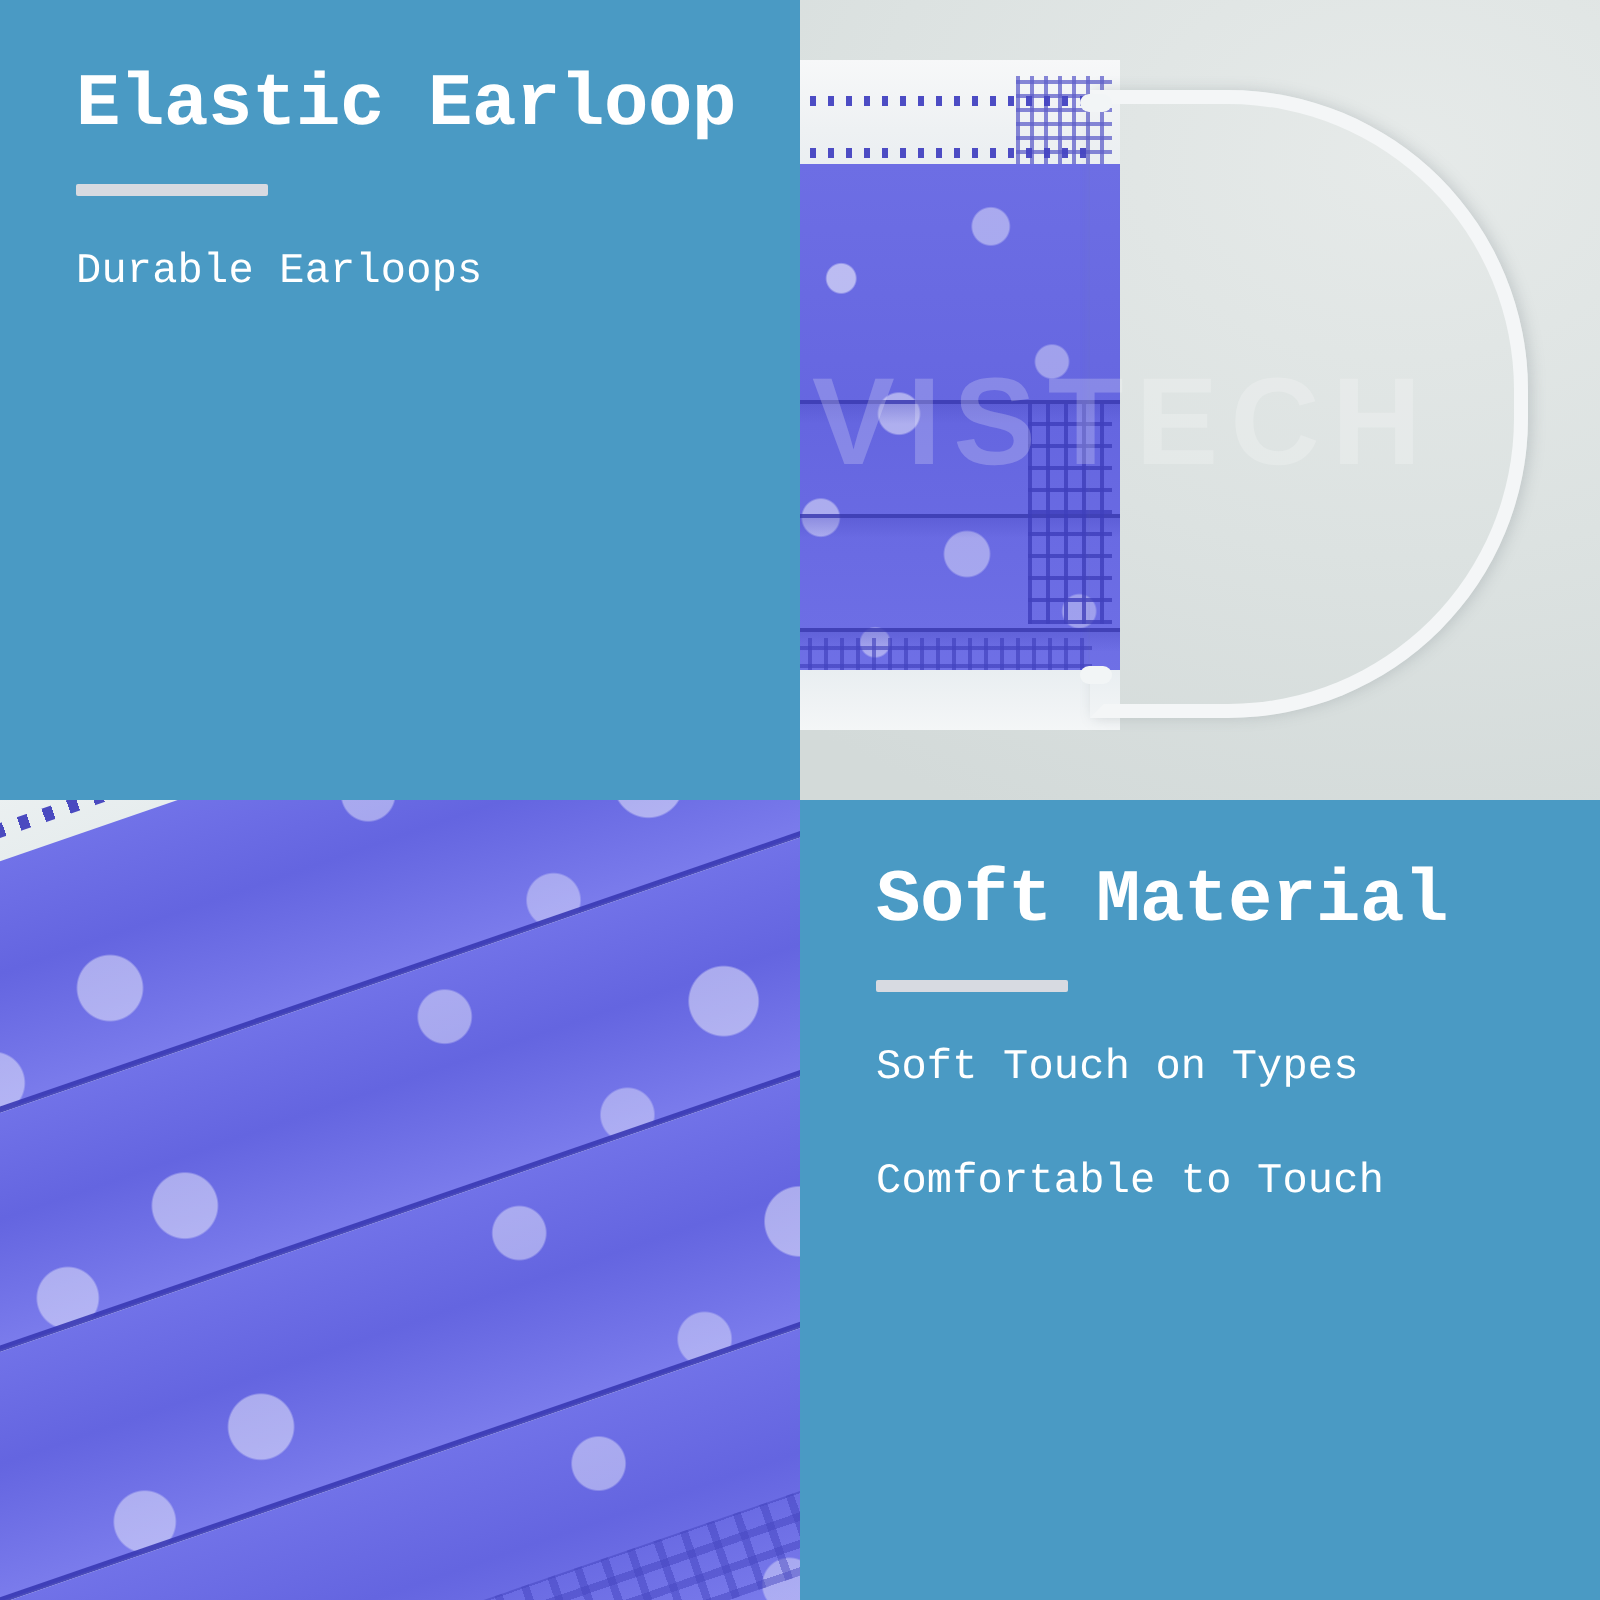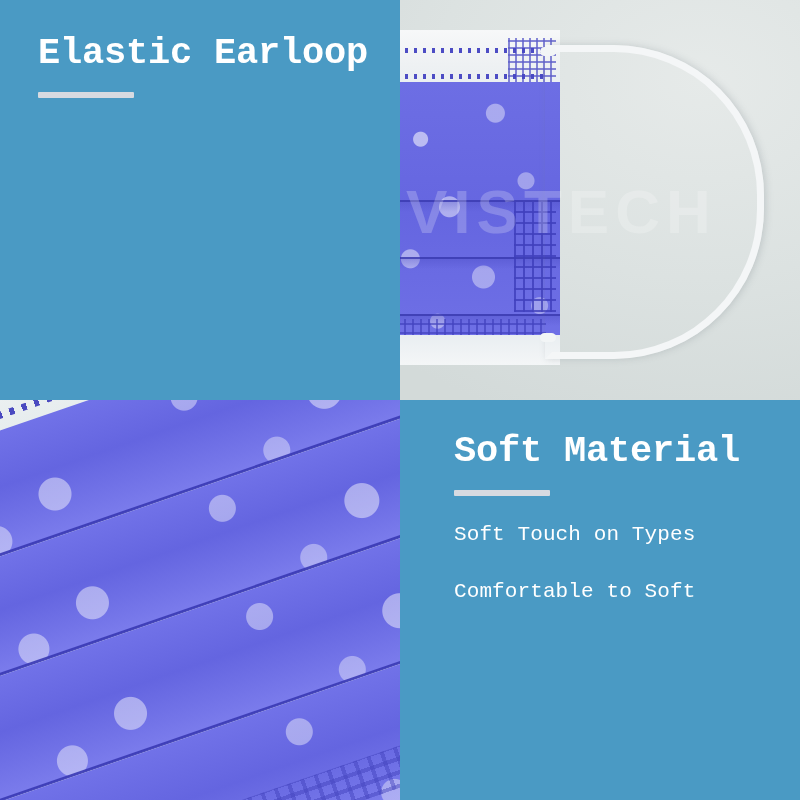--- a/index.html
+++ b/index.html
@@ -20,21 +20,21 @@
   
   .panel{
     position:relative;
     background:#4a9ac4;
     overflow:hidden;
     box-sizing:border-box;
     padding:0 38px;
   }
   .panel-inner{position:absolute;left:38px;right:24px;font-family:Liberation Mono, monospace;}
   .panel-tl .panel-inner{top:34px;}
-  .panel-br .panel-inner{top:32px;margin-left:16px;}
+  .panel-br .panel-inner{top:32px;}
   .title{
     color:#ffffff;
     font-size:37px;
     font-weight:bold;
     letter-spacing:-0.2px;
     line-height:1.08;
     margin:0;
     white-space:nowrap;
   }
   .rule{
@@ -206,20 +206,23 @@
 </head>
 <body>
 
 <div class="sheet">
 
   <div class="panel panel-tl">
     <div class="panel-inner">
       <h1 class="title">Elastic Earloop</h1>
       <div class="rule"></div>
       <div class="bullets">
+        <p class="bullet">
+          <span>Durable Earloops</span>
+        </p>
       </div>
     </div>
   </div>
 
   <div class="photo photo-tr">
     <div class="bg-grad"></div>
 
     <div class="mask-body">
       <div class="mask-white-top">
         <div class="stitch-row s1"></div>
@@ -273,19 +276,19 @@
 
   <div class="panel panel-br">
     <div class="panel-inner">
       <h1 class="title">Soft Material</h1>
       <div class="rule"></div>
       <div class="bullets">
         <p class="bullet">
           <span>Soft Touch on Types</span>
         </p>
         <p class="bullet">
-          <span>Comfortable to Soft</span>
+          <span>Comfortable to Touch</span>
         </p>
       </div>
     </div>
   </div>
 
 </div>
 
 </body></html>

